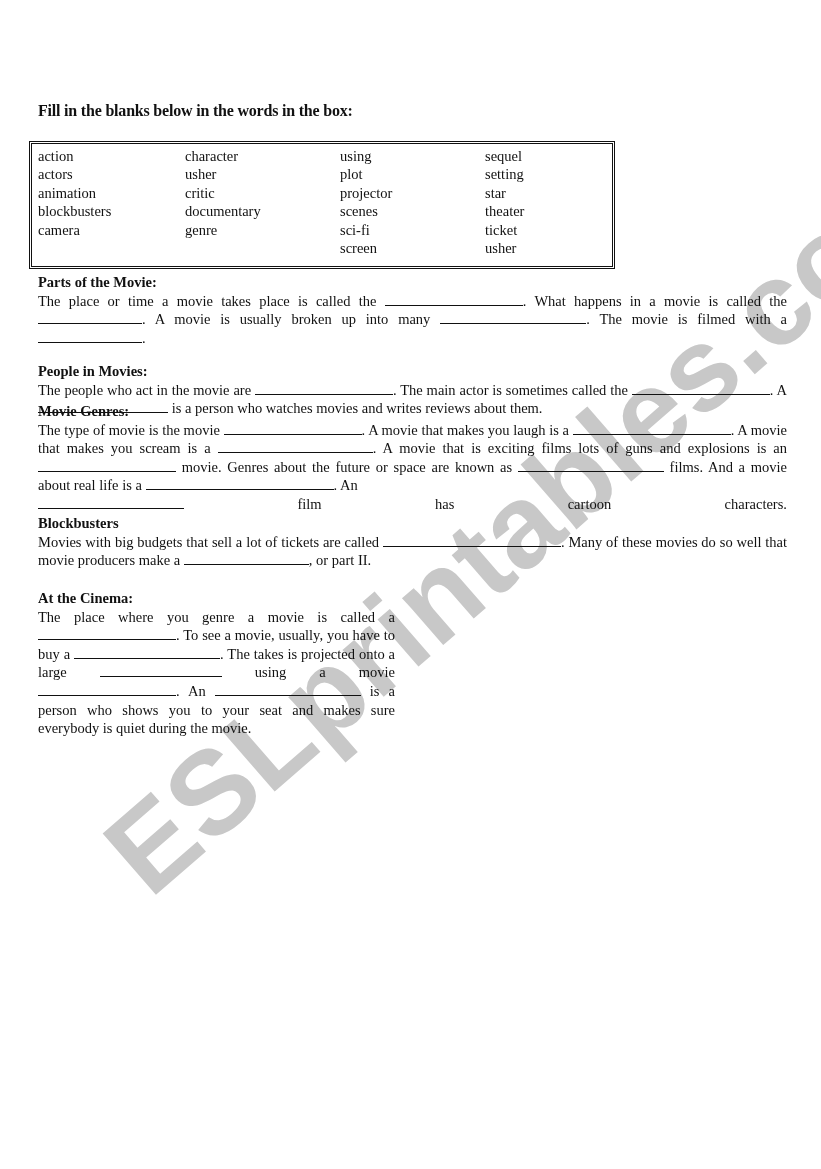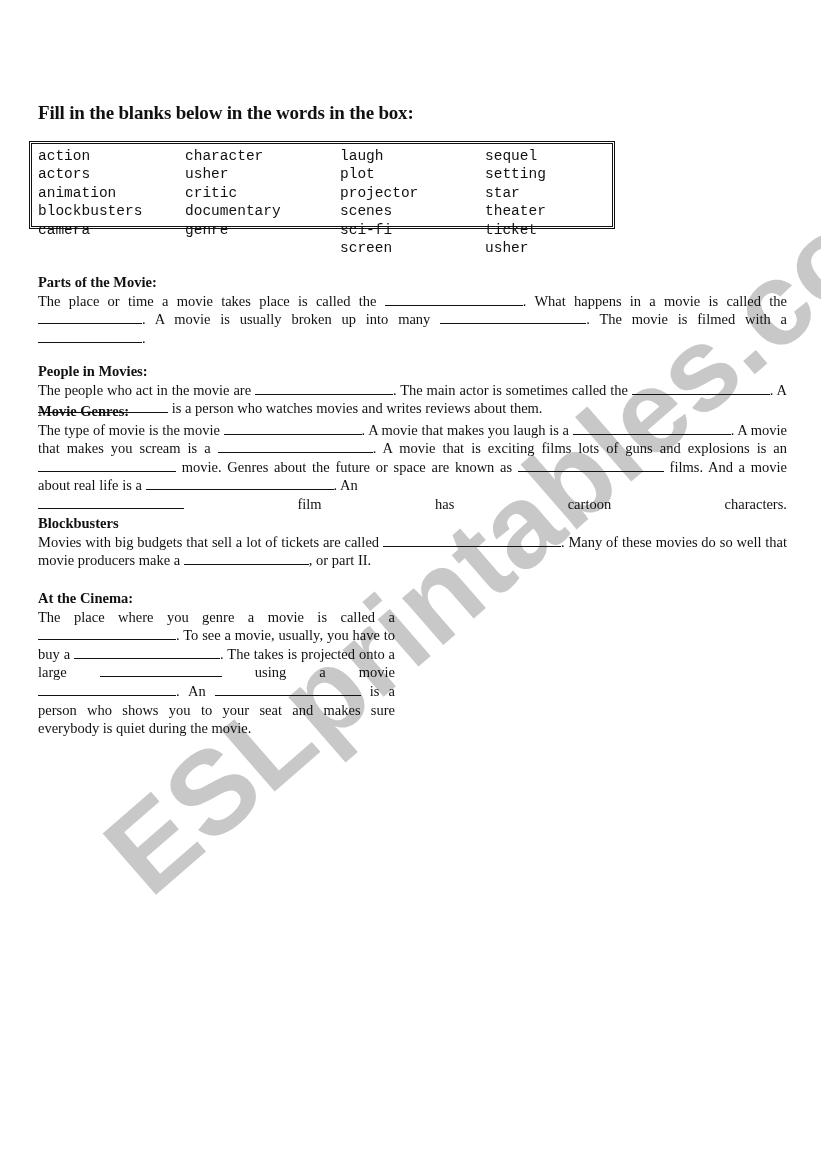--- a/index.html
+++ b/index.html
@@ -27,33 +27,32 @@
       left: 38px;
       top: 0;
       width: 749px;
       z-index: 1;
     }
     .instructions {
       position: absolute;
       top: 102px;
       left: 0;
       font-weight: bold;
-      font-size: 19px;
+      font-size: 16px;
       letter-spacing: -0.2px;
       white-space: nowrap;
     }
     .word-box {
       position: absolute;
       top: 141px;
       left: -9px;
       width: 586px;
-      height: 88px;
+      height: 128px;
       border: 3px double #111;
       box-sizing: border-box;
-      font-family: Liberation Mono, monospace;
     }
     .word-grid {
       position: absolute;
       left: 6px;
       top: 3px;
       font-size: 14.5px;
       line-height: 18.4px;
     }
     .word-col {
       position: absolute;
@@ -127,21 +126,21 @@
         <div>camera</div>
       </div>
       <div class="word-col c1">
         <div>character</div>
         <div>usher</div>
         <div>critic</div>
         <div>documentary</div>
         <div>genre</div>
       </div>
       <div class="word-col c2">
-        <div>laugh</div>
+        <div>using</div>
         <div>plot</div>
         <div>projector</div>
         <div>scenes</div>
         <div>sci-fi</div>
         <div>screen</div>
       </div>
       <div class="word-col c3">
         <div>sequel</div>
         <div>setting</div>
         <div>star</div>

